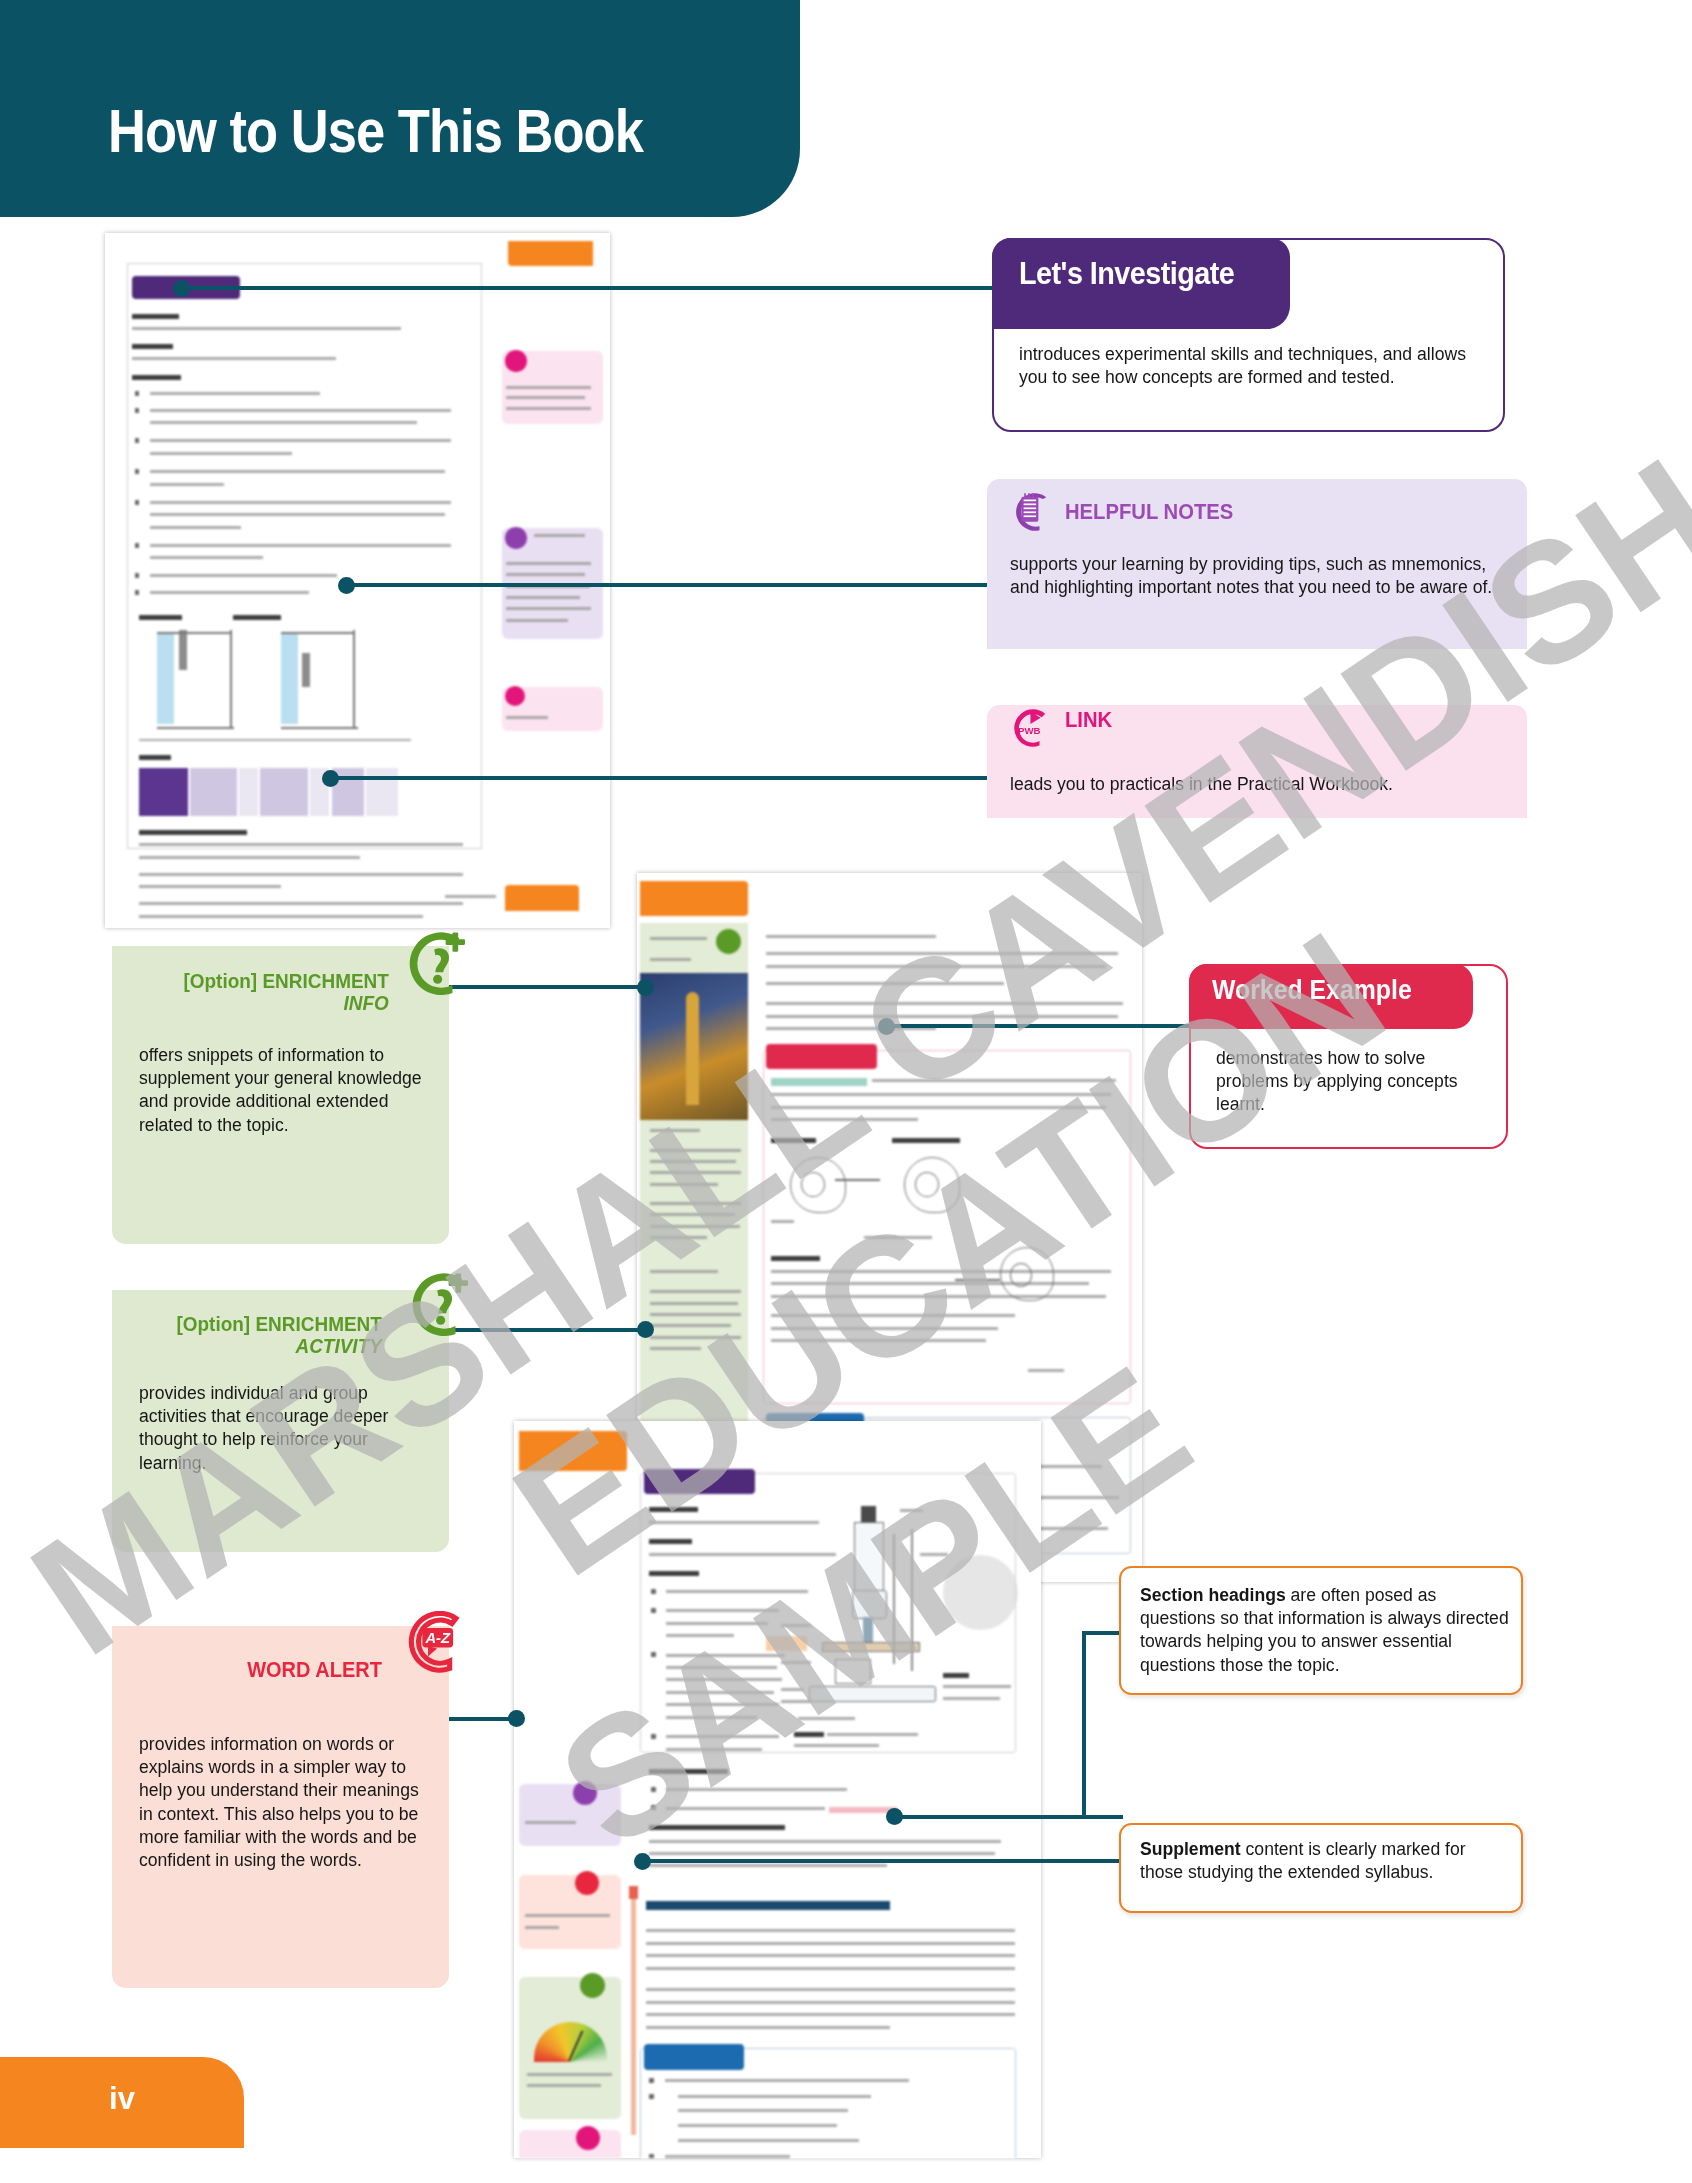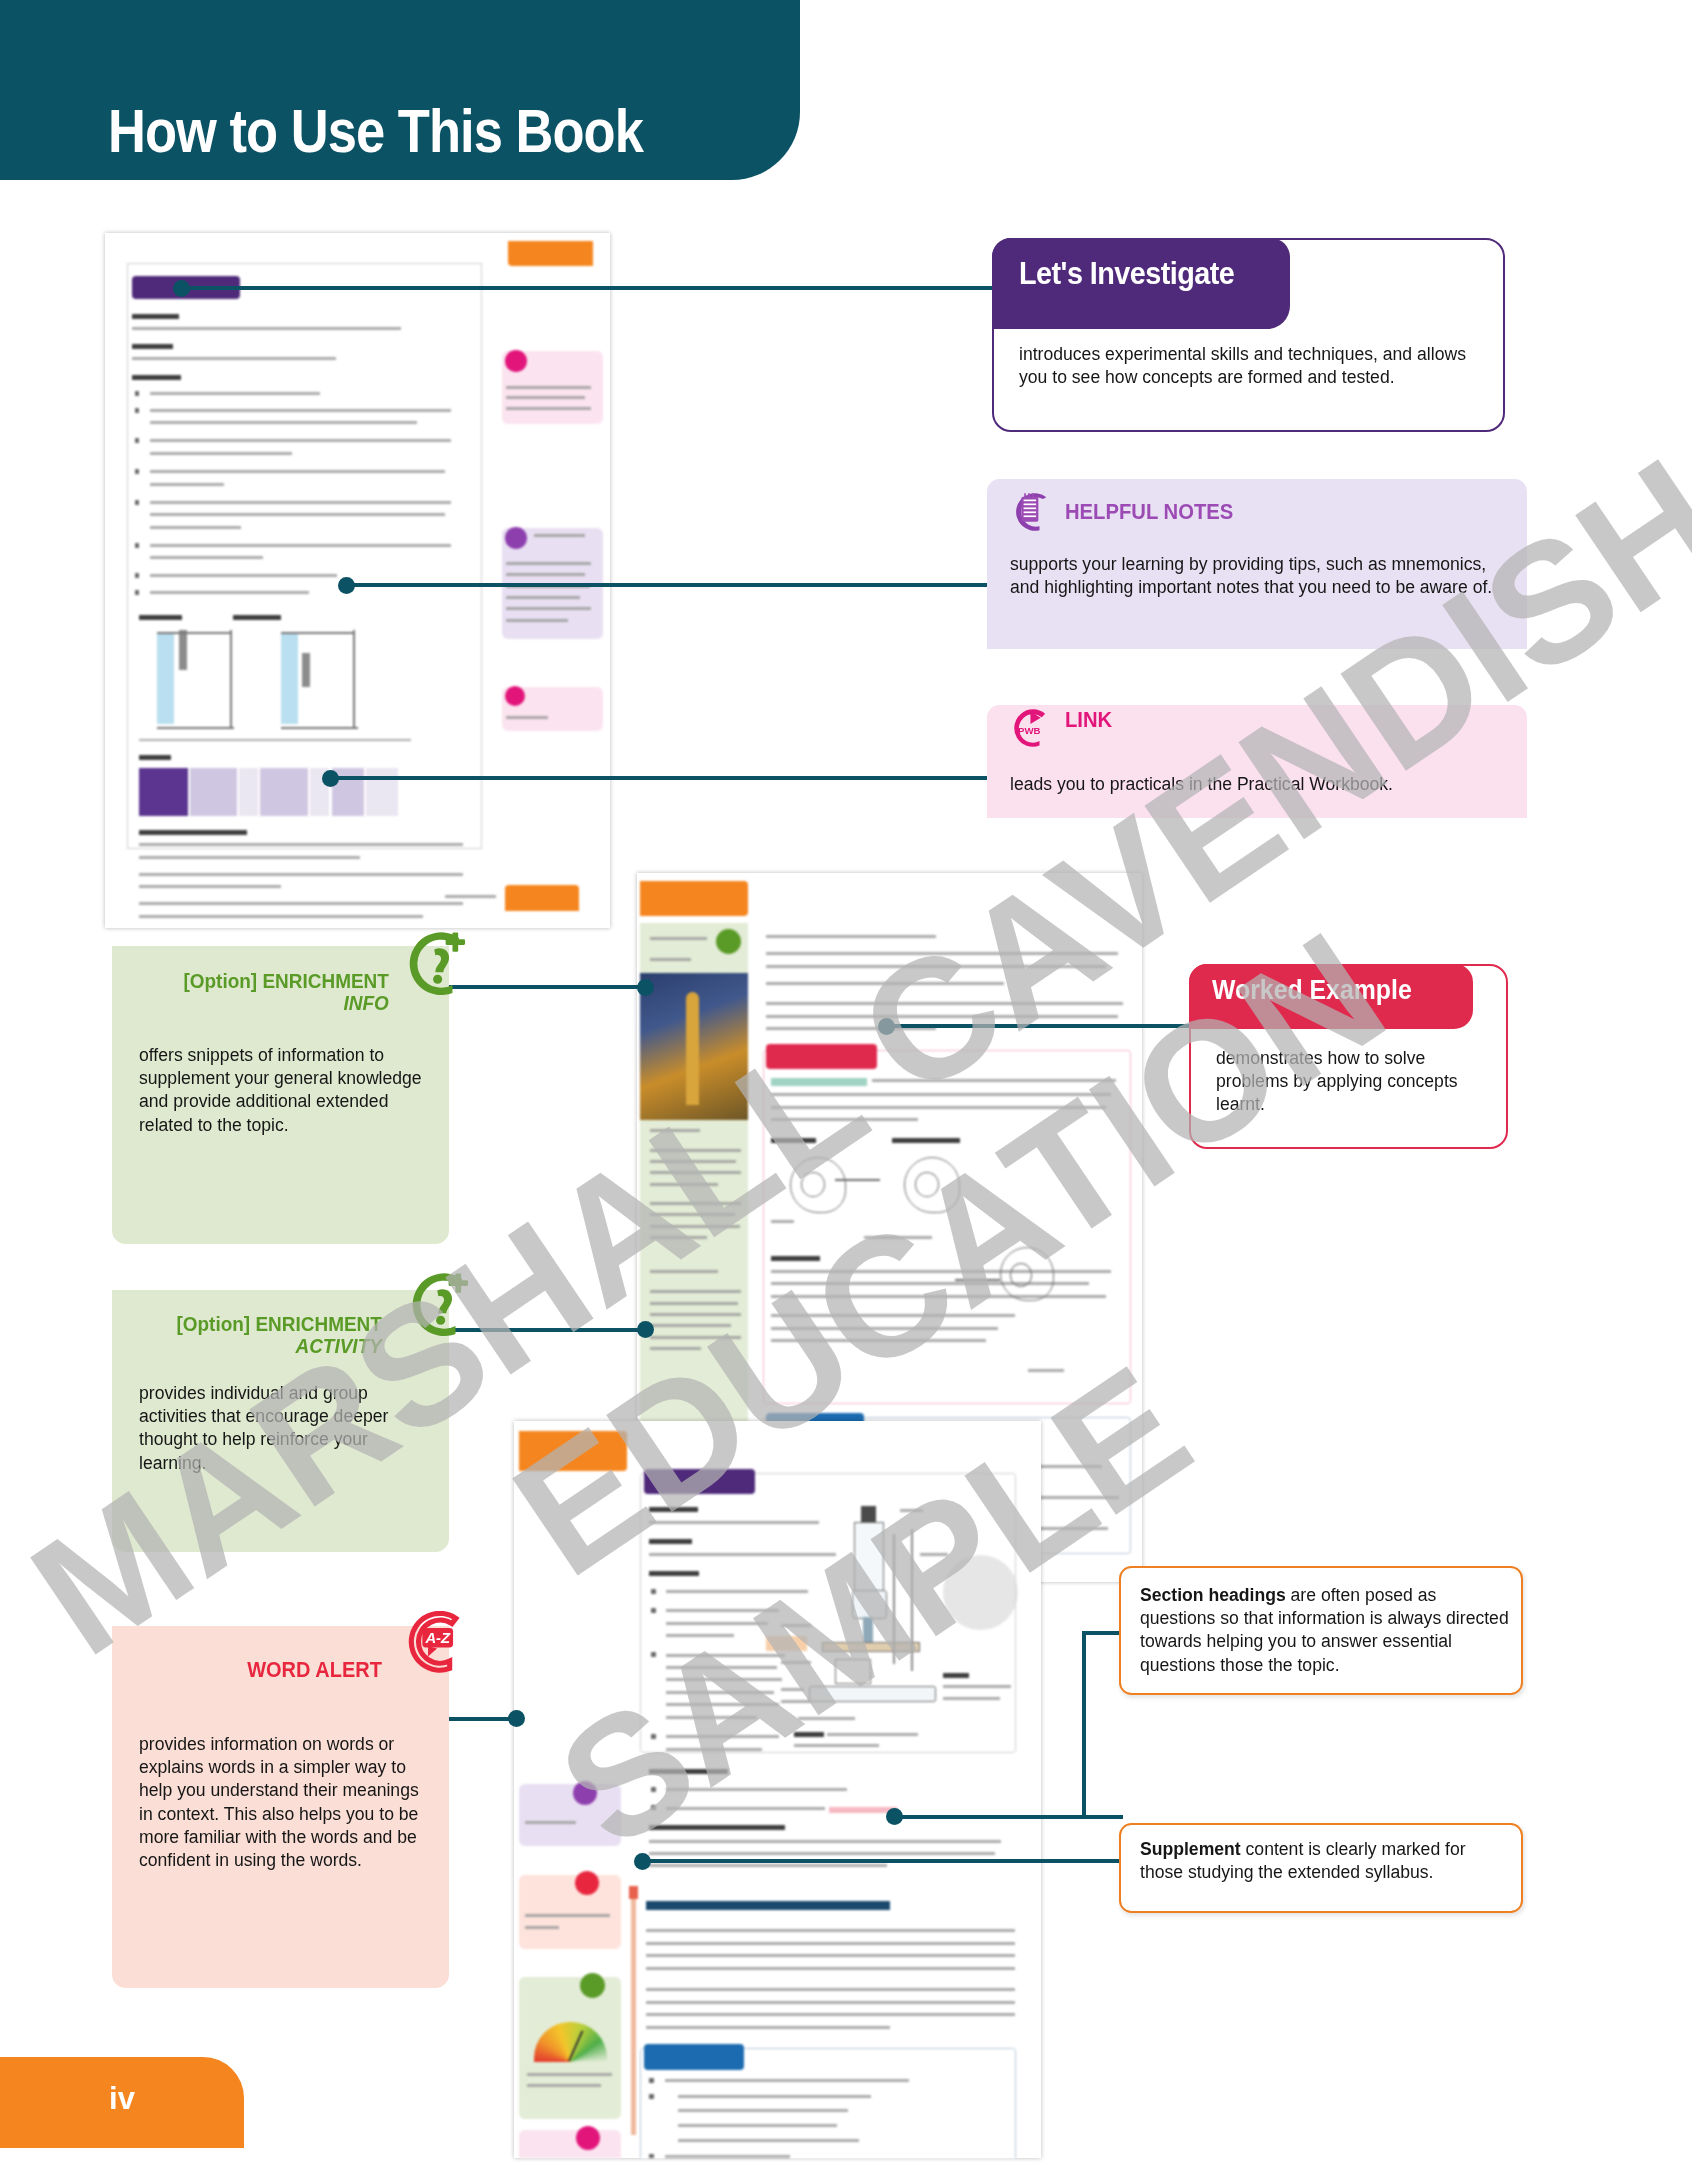--- a/index.html
+++ b/index.html
@@ -3,21 +3,21 @@
 <meta charset="utf-8">
 <style>
   html,body{margin:0;padding:0;background:#ffffff;}
   body{
     font-family:"Liberation Sans", sans-serif;
     width:1692px;height:2183px;position:relative;overflow:hidden;
     -webkit-font-smoothing:antialiased;
   }
   
   .top-banner{
-    position:absolute;left:0;top:0;width:800px;height:180px;
+    position:absolute;left:0;top:0;width:800px;height:217px;
     background:#0b5265;border-bottom-right-radius:68px;
   }
   .top-banner-title{
     position:absolute;left:108px;top:96px;
     font-size:61px;font-weight:bold;color:#ffffff;
     letter-spacing:-1.1px;white-space:nowrap;
     transform:scaleX(.86);transform-origin:left center;
   }
   
   .watermark{

